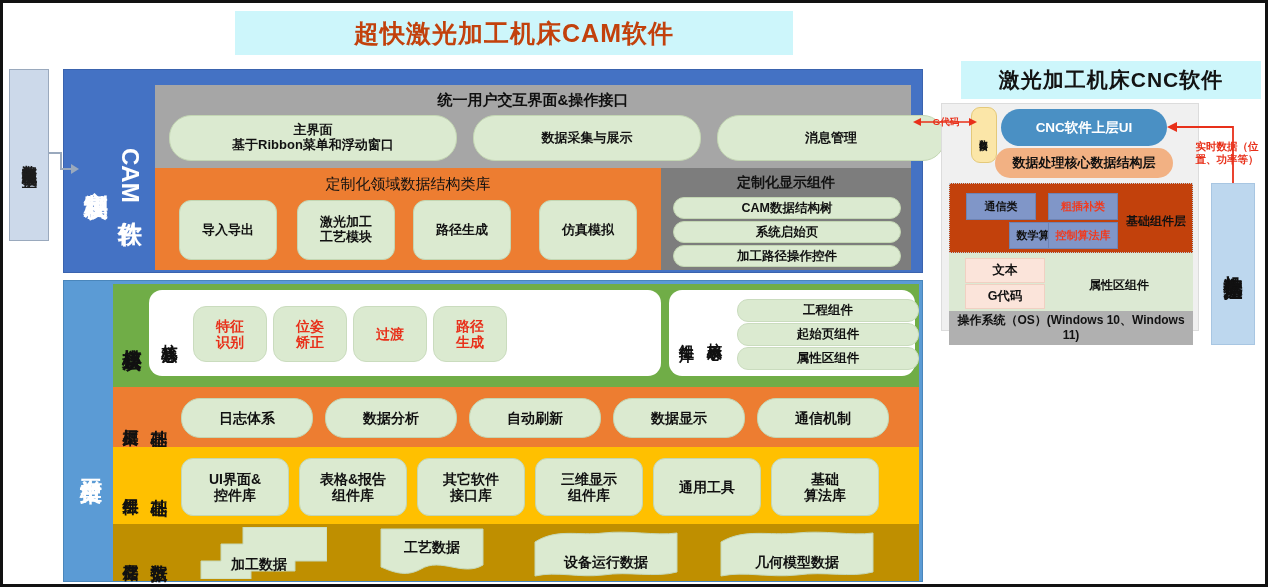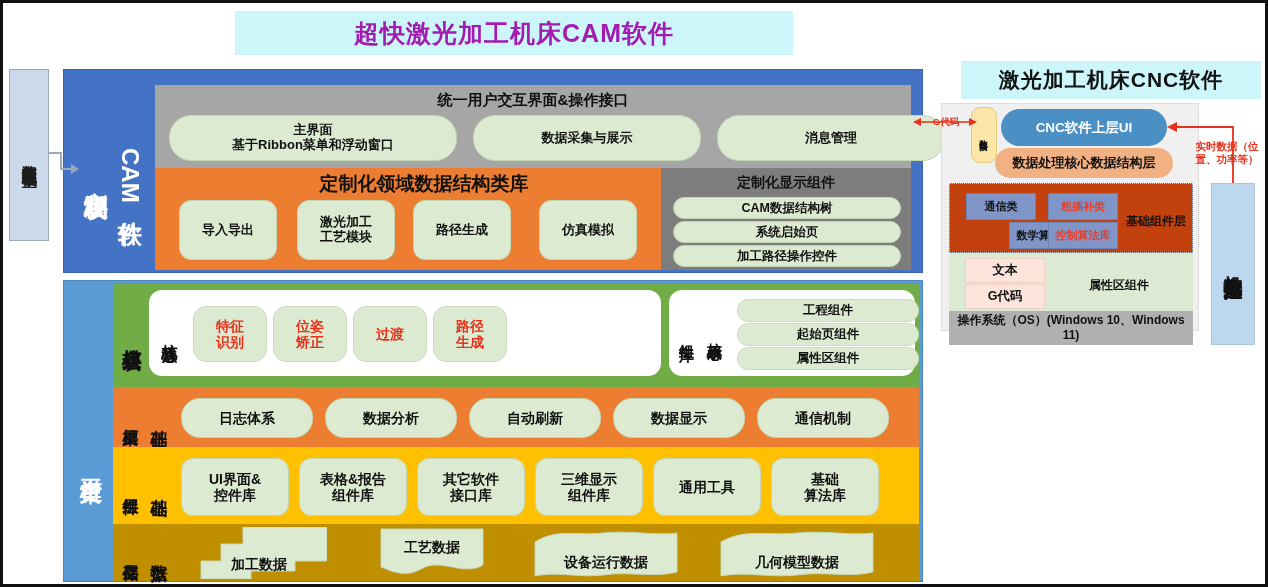--- a/index.html
+++ b/index.html
@@ -28,21 +28,21 @@
   }
   .vert-rot{
     writing-mode:vertical-rl;
     letter-spacing:0px;
   }
 
   
   .title-cam{
     left:232px;top:8px;width:558px;height:44px;
     background:#cdf6fb;
-    color:#a21caf;font-size:25px;font-weight:bold;letter-spacing:1px;
+    color:#c2410c;font-size:25px;font-weight:bold;letter-spacing:1px;
   }
   .title-cnc{
     left:958px;top:58px;width:300px;height:38px;
     background:#cdf6fb;
     color:#131313;font-size:21px;font-weight:bold;letter-spacing:1px;
   }
 
   
   .datamodel{
     left:6px;top:66px;width:40px;height:172px;
@@ -76,21 +76,21 @@
     background:#dbead0;border:1px solid #c3d6b3;border-radius:22px;
     color:#111111;font-weight:bold;line-height:1.15;
   }
   .ui-pill{position:absolute;top:30px;height:44px;font-size:13px;}
 
   
   .ds-band{
     left:152px;top:165px;width:506px;height:102px;
     background:#ed7d31;
   }
-  .ds-title{position:absolute;left:0;top:5px;width:100%;height:22px;color:#111;font-size:19px;font-weight:bold;padding-left:16px;}
+  .ds-title{position:absolute;left:0;top:5px;width:100%;height:22px;color:#111;font-size:15px;font-weight:normal;}
   .ds-pill{position:absolute;top:32px;height:58px;font-size:13px;border-radius:12px;}
 
   
   .dc-band{
     left:658px;top:165px;width:250px;height:102px;
     background:#7d7d7d;
   }
   .dc-title{position:absolute;left:0;top:4px;width:100%;height:22px;color:#111;font-size:14px;font-weight:bold;}
   .dc-pill{position:absolute;left:12px;width:226px;height:20px;font-size:12.5px;border-radius:11px;}
 

